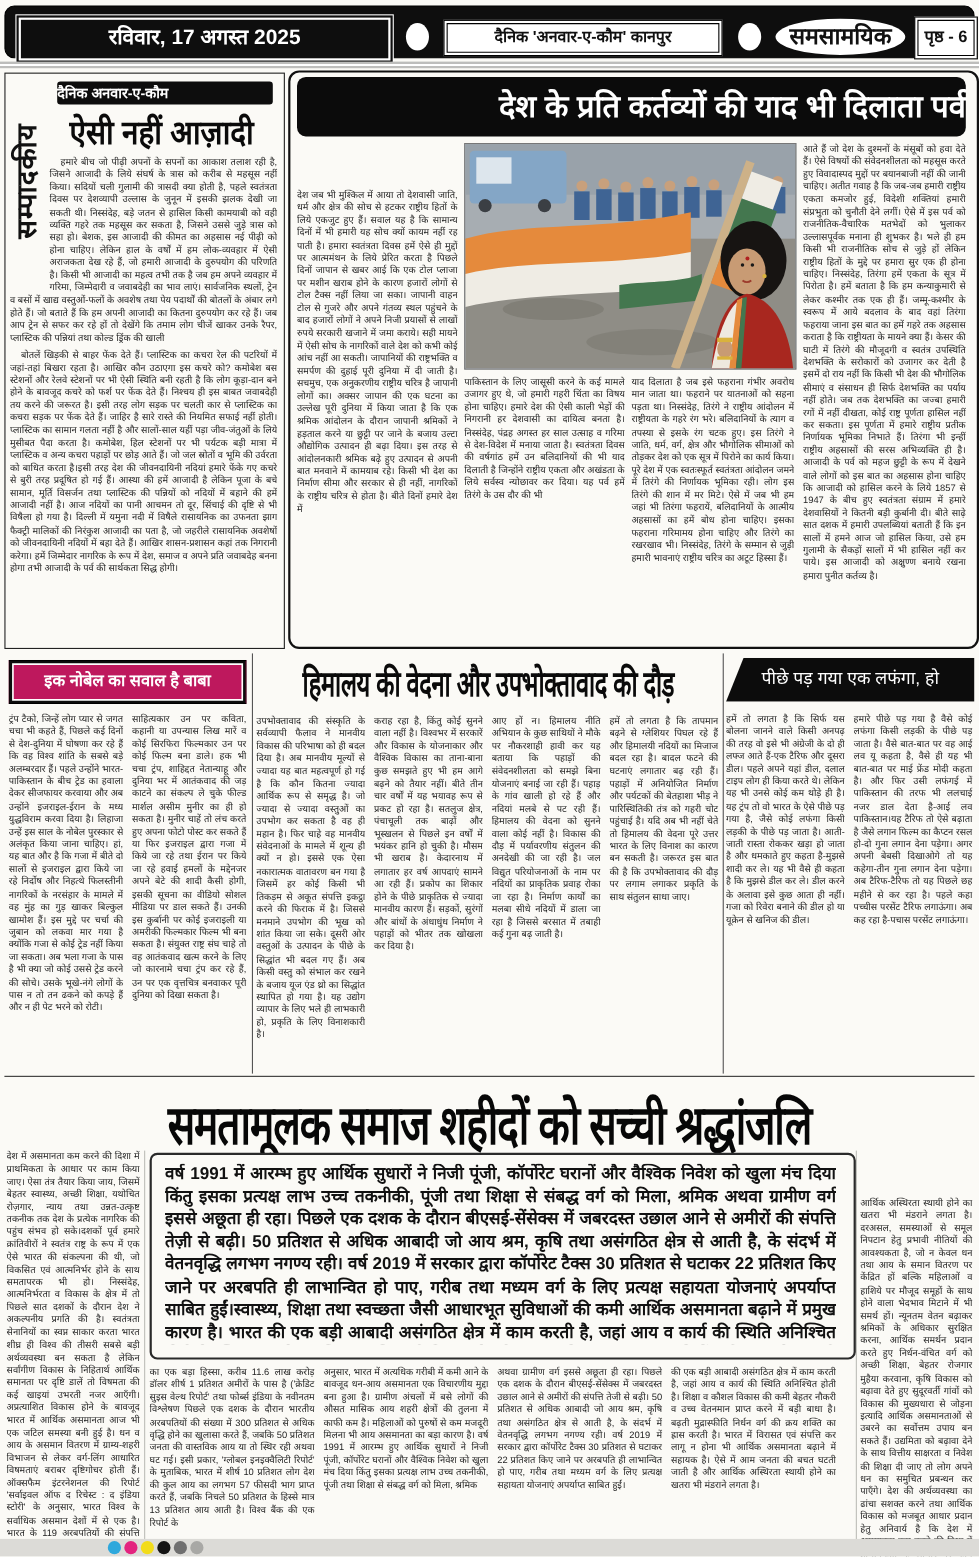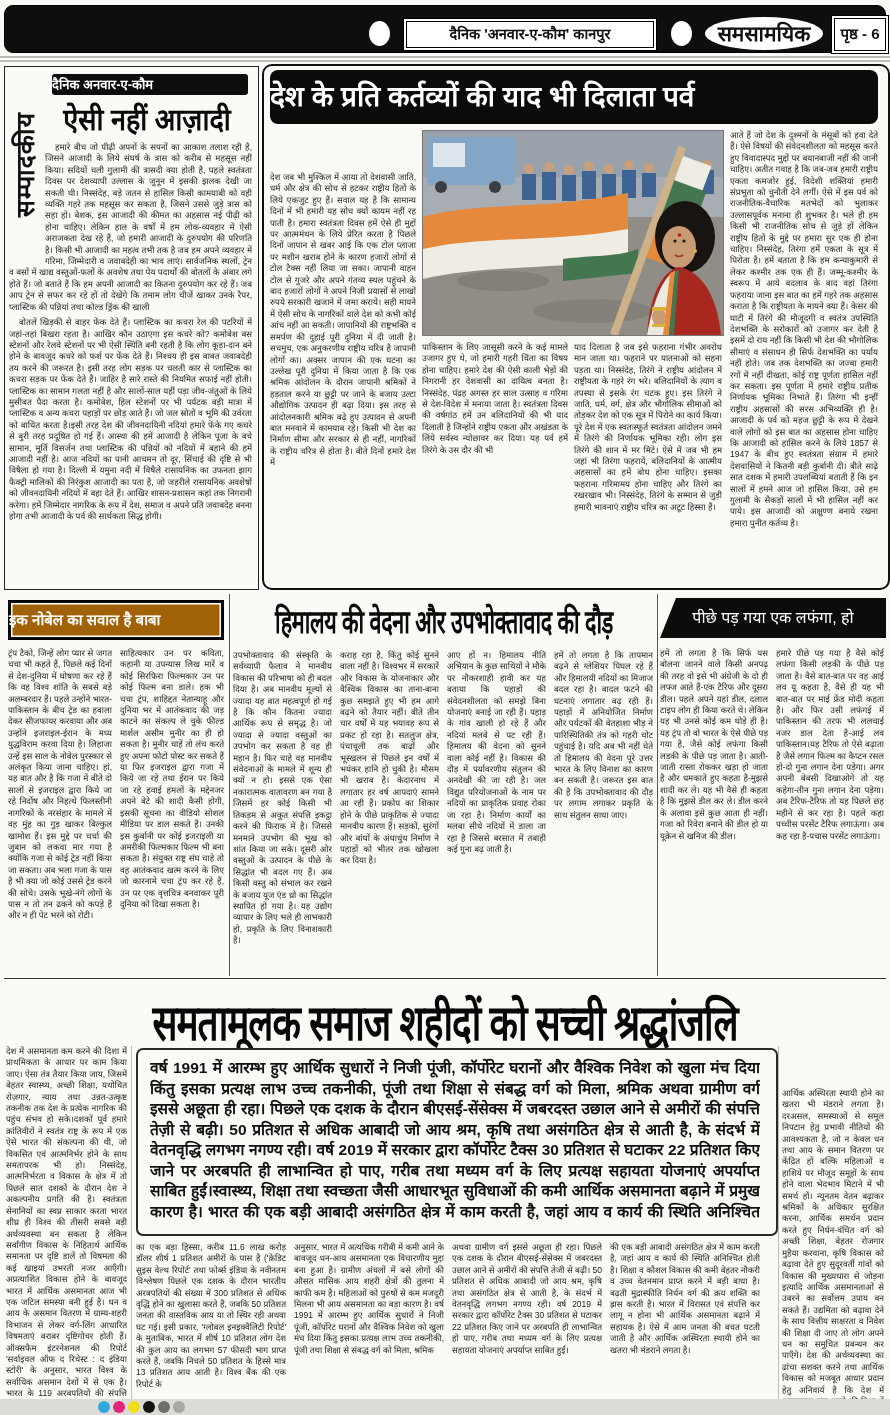--- a/index.html
+++ b/index.html
@@ -22,30 +22,30 @@
   
   .ed-box{position:absolute;left:4px;top:66px;width:253px;height:522px;border:1.6px solid #222;background:#fbfaf6;}
   .ed-kicker{position:absolute;left:52px;top:74px;width:196px;height:21px;background:#0d0d0d;color:#fff;font-weight:700;font-size:13px;line-height:21px;text-align:left;border-radius:3px;}
   .ed-title{position:absolute;left:42px;top:98px;width:210px;height:38px;font-size:27px;font-weight:800;color:#0a0a0a;text-align:center;transform:scaleY(1.12);transform-origin:top;}
   .ed-side{position:absolute;left:8px;top:74px;height:180px;width:34px;writing-mode:vertical-rl;transform:rotate(180deg);font-size:25px;font-weight:800;color:#111;text-align:center;letter-spacing:1px;}
   .ed-body{left:9px;top:142px;width:243px;height:440px;}
   .ed-spacer{float:left;width:36px;height:116px;}
 
   
   .lead-box{position:absolute;left:262px;top:64px;width:624px;height:522px;border:2px solid #111;border-radius:10px;background:#fbfaf6;}
-  .lead-banner{position:absolute;left:270px;top:70px;width:608px;height:54px;background:#0b0b0b;border-radius:8px;color:#fff;font-weight:800;font-size:28px;line-height:54px;text-align:left;white-space:nowrap;}
+  .lead-banner{position:absolute;left:270px;top:70px;width:608px;height:54px;background:#0b0b0b;border-radius:8px;color:#fff;font-weight:800;font-size:28px;line-height:54px;text-align:right;white-space:nowrap;}
   .lead-c1{left:270px;top:130px;width:146px;height:450px;margin-top:42px;}
   .lead-c2{left:422px;top:342px;width:146px;height:238px;}
   .lead-c3{left:574px;top:342px;width:148px;height:238px;}
   .lead-c4{left:730px;top:130px;width:148px;height:450px;}
   .lead-photo{position:absolute;left:422px;top:130px;width:300px;height:204px;border:1px solid #777;background:#a9aeb3;}
 
   
   .vrule{position:absolute;width:1px;background:#555;}
-  .nob-bar{position:absolute;left:8px;top:600px;width:214px;height:38px;background:#a16207;border:1px solid #000;box-shadow:inset 0 0 0 2px #0d0d0d,inset 0 0 0 3.5px #fff;color:#fff;font-weight:700;font-size:15px;line-height:38px;}
+  .nob-bar{position:absolute;left:8px;top:600px;width:214px;height:38px;background:#be185d;border:1px solid #000;box-shadow:inset 0 0 0 2px #0d0d0d,inset 0 0 0 3.5px #fff;color:#fff;font-weight:700;font-size:15px;line-height:38px;text-align:center;}
   .nob-c1{left:8px;top:648px;width:104px;height:328px;}
   .nob-c2{left:120px;top:648px;width:104px;height:328px;}
   .him-title{position:absolute;left:232px;top:598px;width:424px;height:48px;font-size:21.5px;font-weight:800;color:#0a0a0a;text-align:center;white-space:nowrap;transform:scale(1,1.5);transform-origin:center top;letter-spacing:-0.3px;}
   .him-c1{left:233px;top:650px;width:99px;height:326px;}
   .him-c2{left:340px;top:650px;width:99px;height:326px;}
   .him-c3{left:447px;top:650px;width:99px;height:326px;}
   .him-c4{left:554px;top:650px;width:99px;height:326px;}
   .laf-bar{position:absolute;left:660px;top:598px;width:226px;height:40px;background:#0c0c0c;clip-path:polygon(16px 0,100% 0,100% 100%,0 100%);color:#fff;font-weight:400;font-size:16px;line-height:40px;text-align:center;}
   .laf-c1{left:660px;top:648px;width:108px;height:328px;}
   .laf-c2{left:776px;top:648px;width:108px;height:328px;}
@@ -66,20 +66,21 @@
   
   .foot-strip{position:absolute;left:0;top:1399px;width:890px;height:16px;background:#dcdbd7;}
   .reg-dot{position:absolute;top:1401px;width:12px;height:12px;border-radius:50%;}
 </style>
 </head>
 <body>
 
 <div class="page">
 
   <div class="hdr-bar">
+    <div class="hdr-date">रविवार, 17 अगस्त 2025</div>
     <span class="hdr-dot" style="left:364px;"></span>
     <div class="hdr-mast">दैनिक 'अनवार-ए-कौम' कानपुर</div>
     <span class="hdr-dot" style="left:666px;"></span>
     <div class="hdr-oval">समसामयिक</div>
     <div class="hdr-page">पृष्ठ - 6</div>
   </div>
   <div class="hdr-rule"></div>
 
   <div class="ed-box"></div>
   <div class="ed-kicker">दैनिक अनवार-ए-कौम</div>

